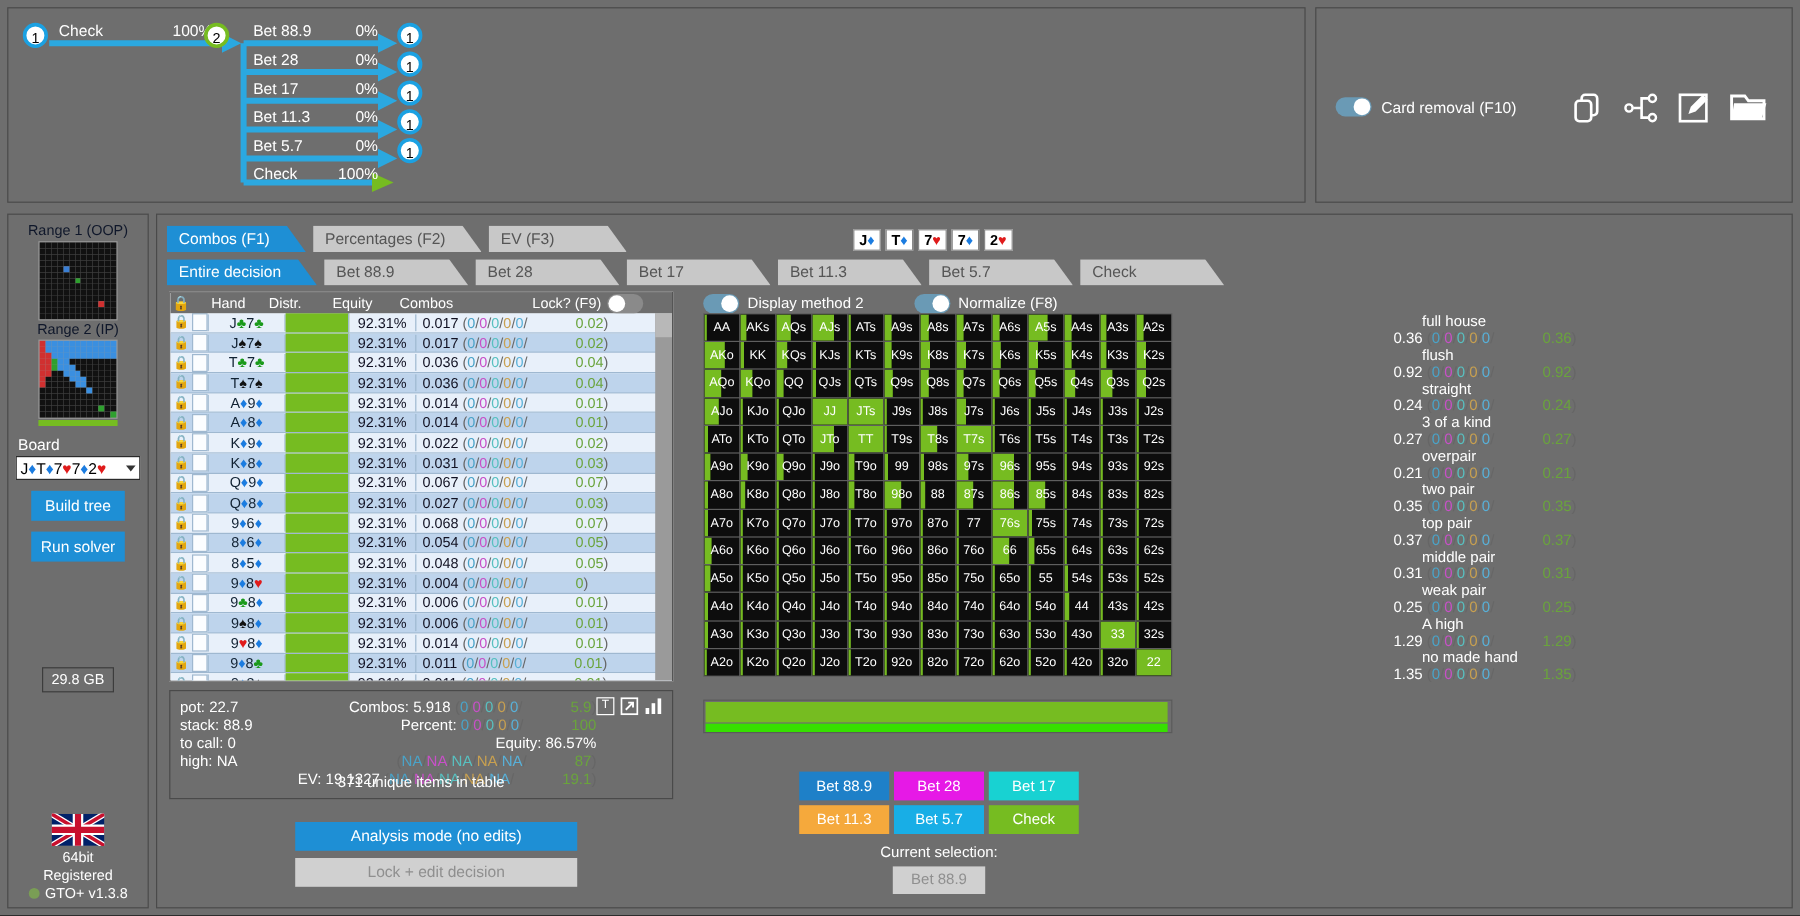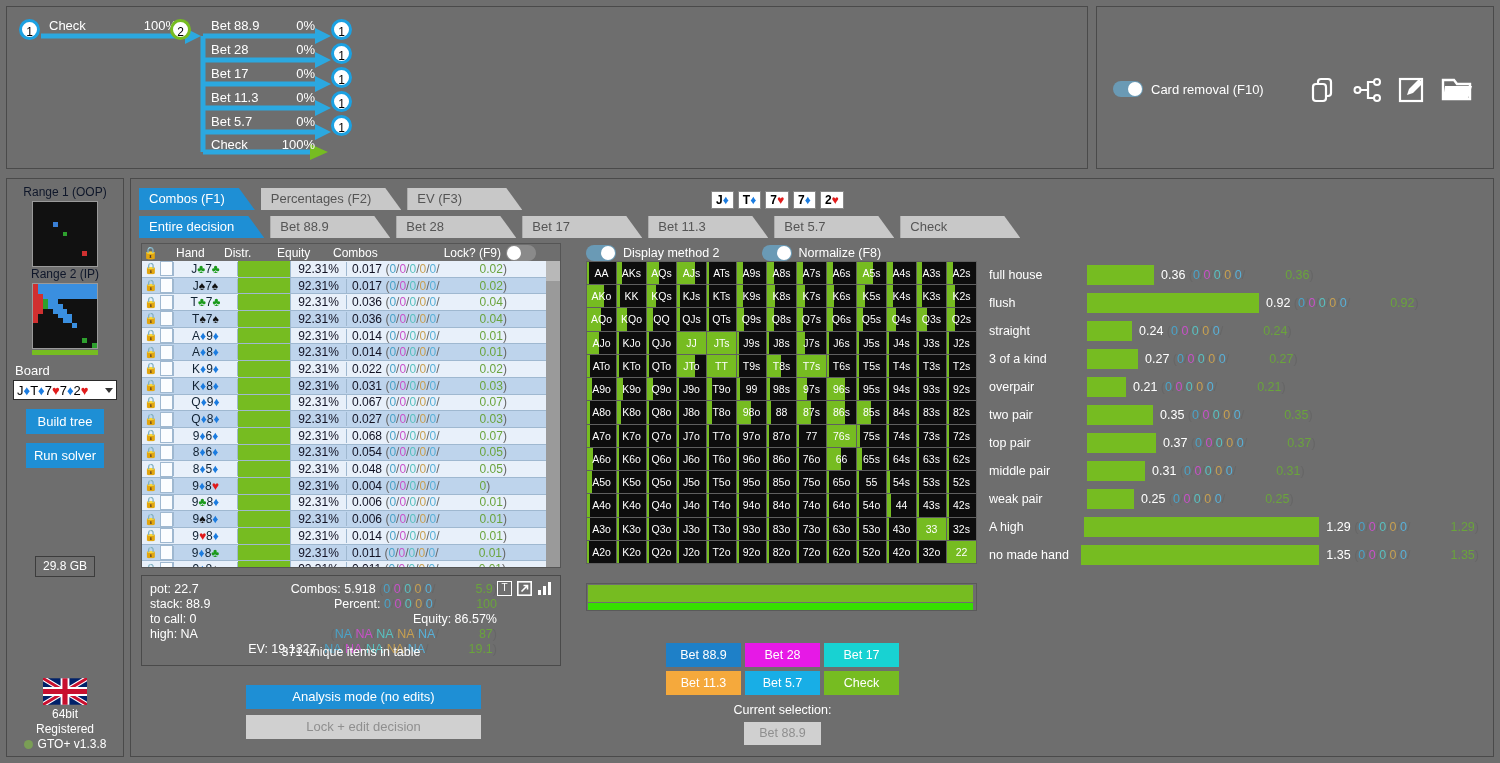--- a/index.html
+++ b/index.html
@@ -327,21 +327,21 @@
     background: #d0d0d0; color: #8f8f8f;
     font-size: 12.5px; line-height: 23px; text-align: center;
     border: none;
   }
 
   
   #stats {
     position: absolute; left: 858px; top: 82px; width: 490px;
   }
   .stat-row {
-    position: relative; height: 28px; display: flex; align-items: center;
+    position: relative; height: 28px; display: flex; align-items: center; flex-direction: column;
   }
   .stat-name { width: 98px; color: #fff; font-size: 12.5px; }
   .stat-bar { height: 20px; background: #76bc21; }
   .stat-val { margin-left: 7px; color: #fff; font-size: 12.5px; white-space: nowrap; }
 </style>
 </head>
 <body>
 
 <div id="app">
 

